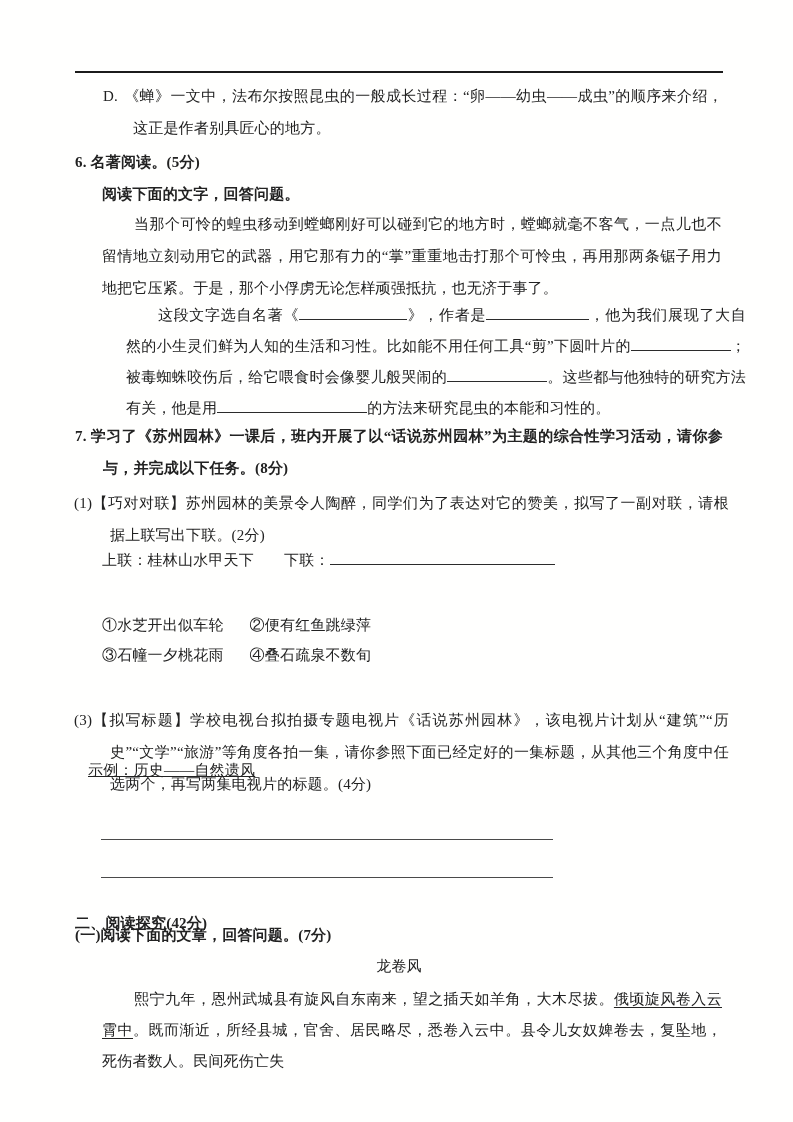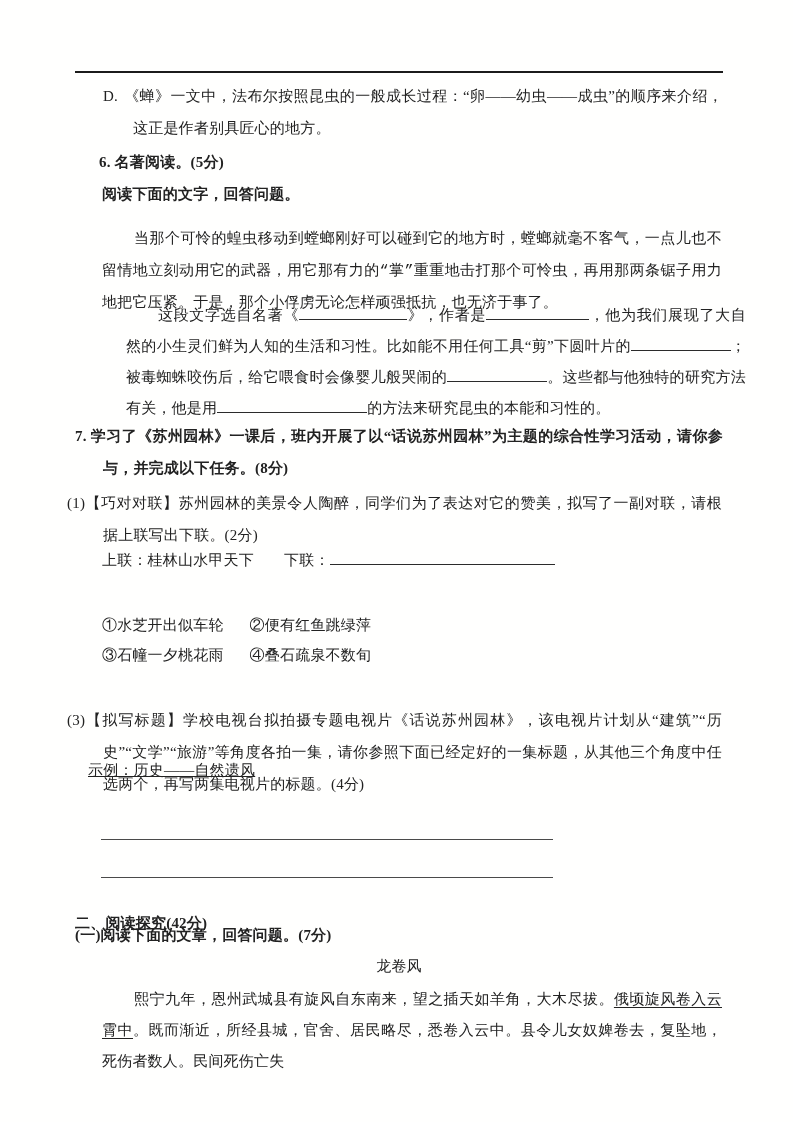--- a/index.html
+++ b/index.html
@@ -10,26 +10,26 @@
     font-family:"Liberation Serif","DejaVu Serif",serif;
     color:#222222;
     overflow:hidden;
   }
   .abs{position:absolute;}
   .t{font-size:15px;line-height:32px;letter-spacing:0.2px;}
   .j{text-align:justify;text-justify:inter-character;}
   .b{font-weight:700;}
   .rule-top{left:75px;top:71px;width:648px;border-top:2.5px solid #1b1b1b;height:0;}
   .d-block{left:103px;top:80px;width:620px;padding-left:30px;text-indent:-30px;box-sizing:border-box;}
-  .q6-head{left:75px;top:146px;margin-left:24px;}
+  .q6-head{left:75px;top:146px;}
   .q6-sub{left:102px;top:178px;text-align:right;}
-  .para1{left:102px;top:224px;width:620px;text-indent:32px;font-family:Liberation Mono, monospace;}
+  .para1{left:102px;top:208px;width:620px;text-indent:32px;}
   .fillpara{left:102px;top:300px;width:620px;text-indent:32px;line-height:31px;margin-left:24px;}
   .q7-head{left:75px;top:420px;width:648px;padding-left:28px;text-indent:-28px;box-sizing:border-box;}
-  .part{left:67px;width:655px;padding-left:36px;text-indent:-36px;box-sizing:border-box;}
+  .part{left:74px;width:655px;padding-left:36px;text-indent:-36px;box-sizing:border-box;}
   .p1{top:487px;}
   .couplet-row{left:102px;top:544px;}
   .p2{top:580px;}
   .poem1{left:102px;top:609px;}
   .poem2{left:102px;top:639px;text-align:right;}
   .order-row{left:102px;top:672px;}
   .p3{top:704px;}
   .example-row{left:88px;top:754px;text-decoration:underline;}
   .ansline{left:101px;width:452px;border-top:1.5px solid #4a4a4a;height:0;}
   .al1{top:839px;}

